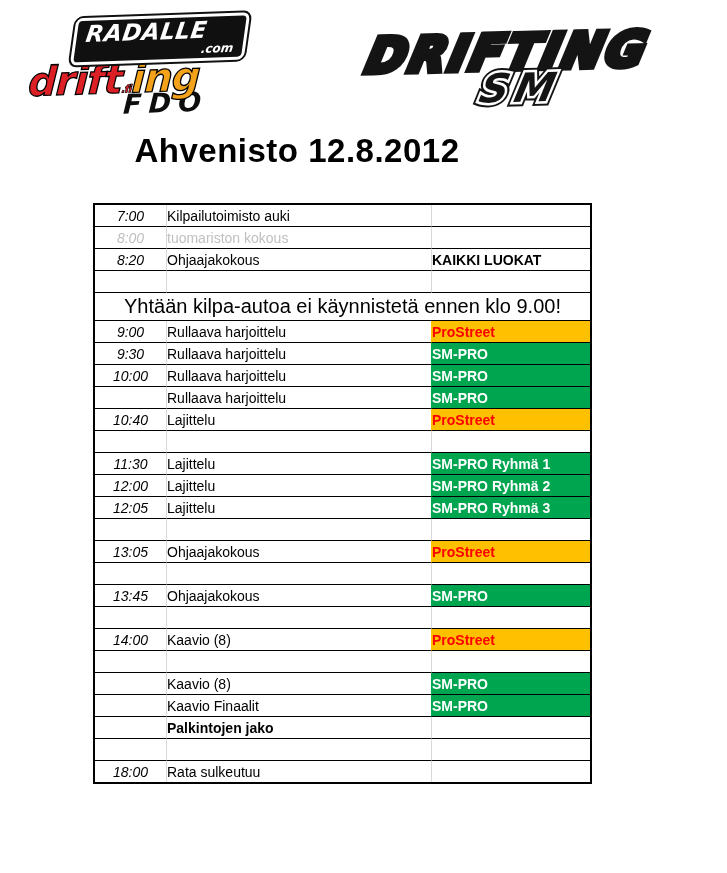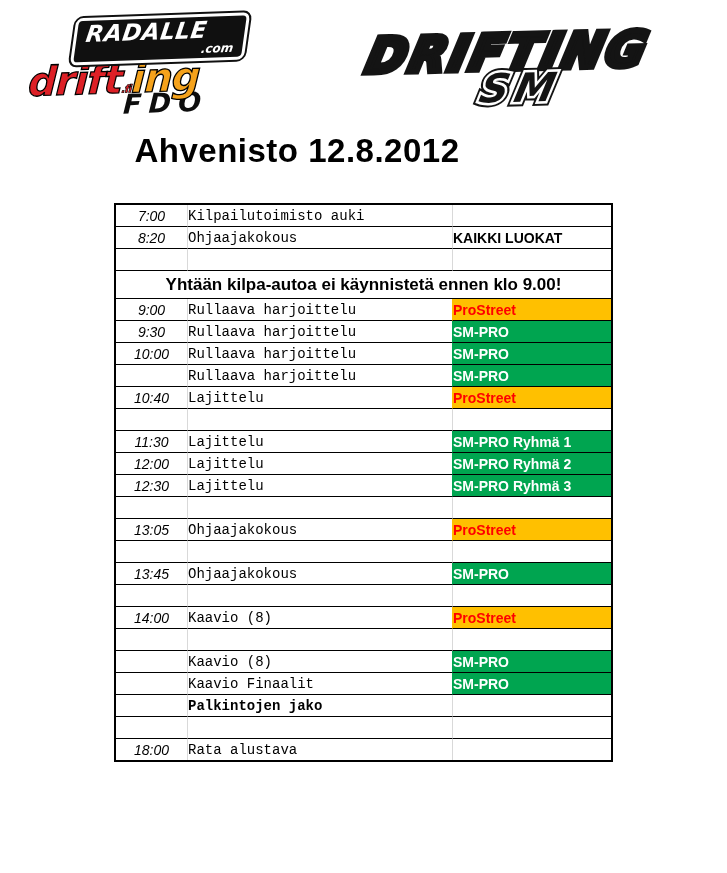--- a/index.html
+++ b/index.html
@@ -70,41 +70,41 @@
   }
 
   
   .title {
     position:absolute; left:0; top:132px; width:594px; text-align:center;
     font-size:33px; font-weight:bold; letter-spacing:0.5px;
   }
 
   
   .sched {
-    position:absolute; left:114px; top:203px;
+    position:absolute; left:93px; top:203px;
     border-collapse:separate; border-spacing:0; border:2px solid #000;
     table-layout:fixed; width:495px;
   }
   .sched col.w-time { width:71px; }
   .sched col.w-act  { width:265px; }
   .sched col.w-klass{ width:159px; }
   .sched td {
     height:21px; padding:0; vertical-align:middle; font-size:14px;
     border-bottom:1px solid var(--grid-line,#000); overflow:hidden; white-space:nowrap;
   }
   .sched tr:last-child td { border-bottom:none; }
   .c-time  { text-align:center; font-style:italic; }
-  .c-act   { padding-left:9px; border-left:1px solid var(--column-divider,#D9D9D9);font-family:Liberation Mono, monospace; }
+  .c-act   { padding-left:9px; border-left:1px solid var(--column-divider,#D9D9D9); }
   .c-act.bold { font-weight:bold; }
   .c-klass { padding-left:5px; border-left:1px solid var(--column-divider,#D9D9D9); font-weight:bold; }
   tr.muted td { color:var(--muted-text,#BFBFBF); }
   .c-klass.prostreet { background:var(--prostreet-bg,#FFC000); color:var(--prostreet-text,#FF0000); border-left-color:var(--prostreet-bg,#FFC000); }
   .c-klass.smpro     { background:var(--smpro-bg,#00A550);    color:var(--smpro-text,#fff);        border-left-color:var(--smpro-bg,#00A550); }
   td.banner-cell {
-    height:27px; text-align:center; font-weight:bold; font-size:17px; white-space:nowrap;
+    height:27px; text-align:center; font-weight:normal; font-size:20px; white-space:nowrap;
   }
 
   
   .footer-note {
     position:absolute; left:108px; top:893px; font-style:italic; font-size:13.5px;
   }
 </style>
 </head>
 <body>
 
@@ -131,20 +131,25 @@
         <col class="w-time">
         <col class="w-act">
         <col class="w-klass">
       </colgroup>
     <tbody>
         <tr>
           <td class="c-time">7:00</td>
           <td class="c-act">Kilpailutoimisto auki</td>
           <td class="c-klass"></td>
         </tr>
+        <tr class="muted">
+          <td class="c-time">8:00</td>
+          <td class="c-act">tuomariston kokous</td>
+          <td class="c-klass"></td>
+        </tr>
         <tr>
           <td class="c-time">8:20</td>
           <td class="c-act">Ohjaajakokous</td>
           <td class="c-klass">KAIKKI LUOKAT</td>
         </tr>
         <tr>
           <td class="c-time"></td>
           <td class="c-act"></td>
           <td class="c-klass"></td>
         </tr>
@@ -185,21 +190,21 @@
           <td class="c-time">11:30</td>
           <td class="c-act">Lajittelu</td>
           <td class="c-klass smpro">SM-PRO Ryhmä 1</td>
         </tr>
         <tr>
           <td class="c-time">12:00</td>
           <td class="c-act">Lajittelu</td>
           <td class="c-klass smpro">SM-PRO Ryhmä 2</td>
         </tr>
         <tr>
-          <td class="c-time">12:30</td>
+          <td class="c-time">12:05</td>
           <td class="c-act">Lajittelu</td>
           <td class="c-klass smpro">SM-PRO Ryhmä 3</td>
         </tr>
         <tr>
           <td class="c-time"></td>
           <td class="c-act"></td>
           <td class="c-klass"></td>
         </tr>
         <tr>
           <td class="c-time">13:05</td>
@@ -246,21 +251,21 @@
           <td class="c-act bold">Palkintojen jako</td>
           <td class="c-klass"></td>
         </tr>
         <tr>
           <td class="c-time"></td>
           <td class="c-act"></td>
           <td class="c-klass"></td>
         </tr>
         <tr>
           <td class="c-time">18:00</td>
-          <td class="c-act">Rata alustava</td>
+          <td class="c-act">Rata sulkeutuu</td>
           <td class="c-klass"></td>
         </tr>
       </tbody>
   </table>
 
   <div class="footer-note">Aikataulu on alustava...</div>
 
 </div>
 
 </body></html>

